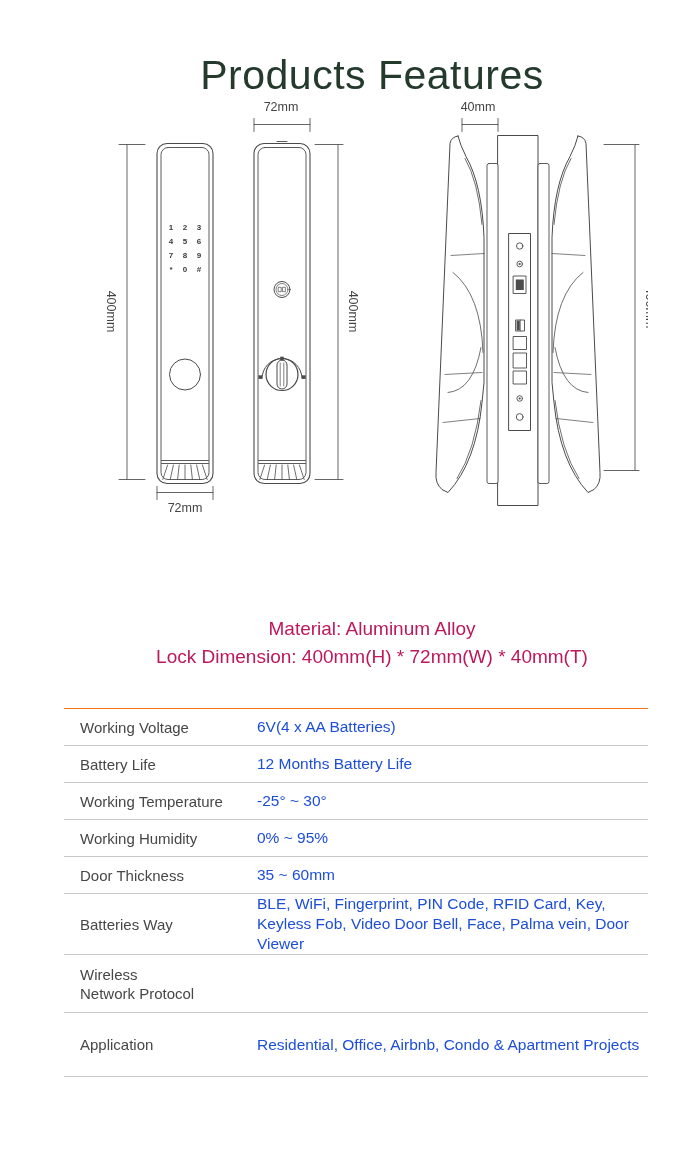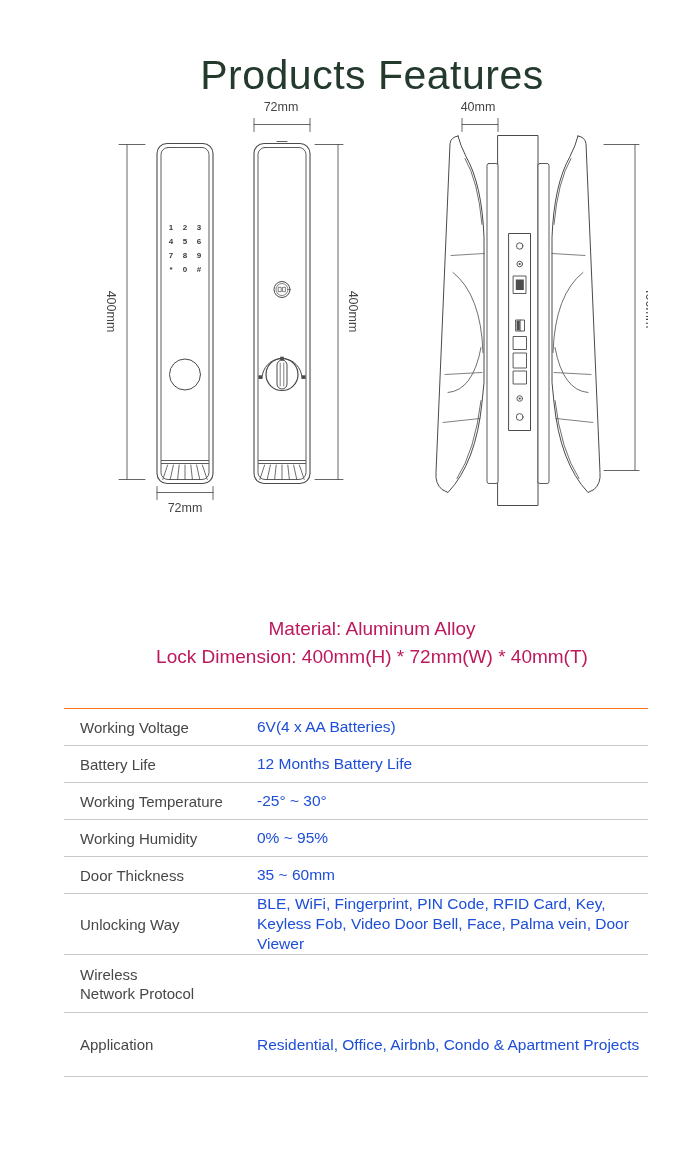--- a/index.html
+++ b/index.html
@@ -219,21 +219,21 @@
       </div>
       <div class="spec-row">
         <div class="spec-label">Working Humidity</div>
         <div class="spec-value">0% ~ 95%</div>
       </div>
       <div class="spec-row">
         <div class="spec-label">Door Thickness</div>
         <div class="spec-value">35 ~ 60mm</div>
       </div>
       <div class="spec-row">
-        <div class="spec-label">Unlocking Way</div>
+        <div class="spec-label">Batteries Way</div>
         <div class="spec-value">BLE, WiFi, Fingerprint, PIN Code, RFID Card, Key,
 Keyless Fob, Video Door Bell, Face, Palma vein, Door Viewer</div>
       </div>
       <div class="spec-row">
         <div class="spec-label">Wireless
 Network Protocol</div>
       </div>
       <div class="spec-row">
         <div class="spec-label">Application</div>
         <div class="spec-value">Residential, Office, Airbnb, Condo &amp; Apartment Projects</div>

